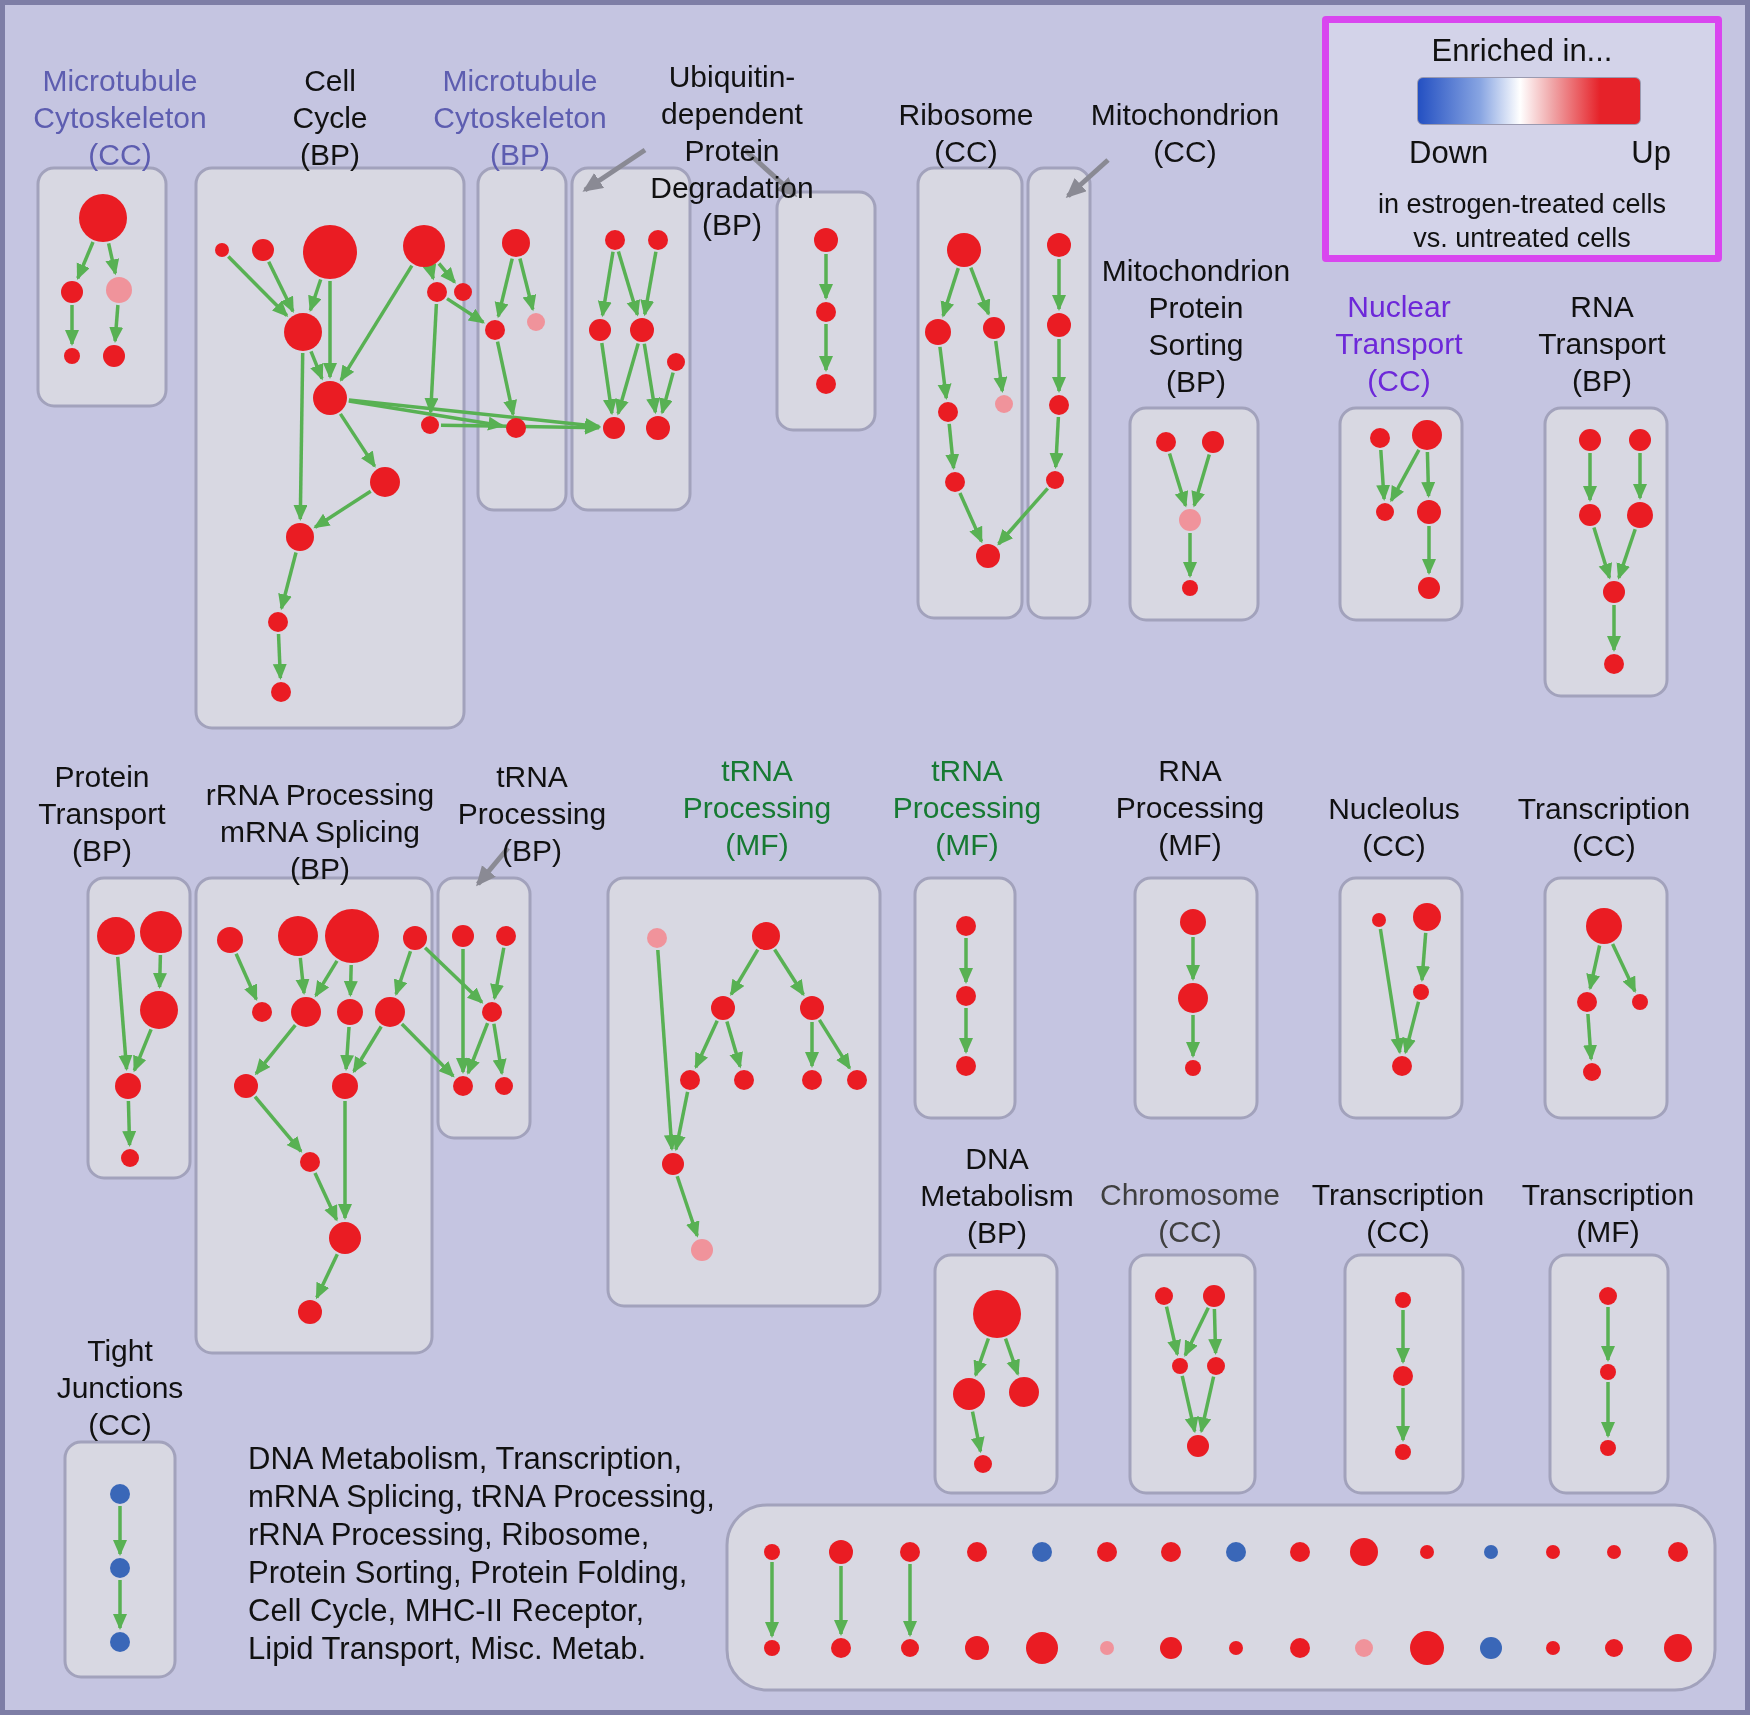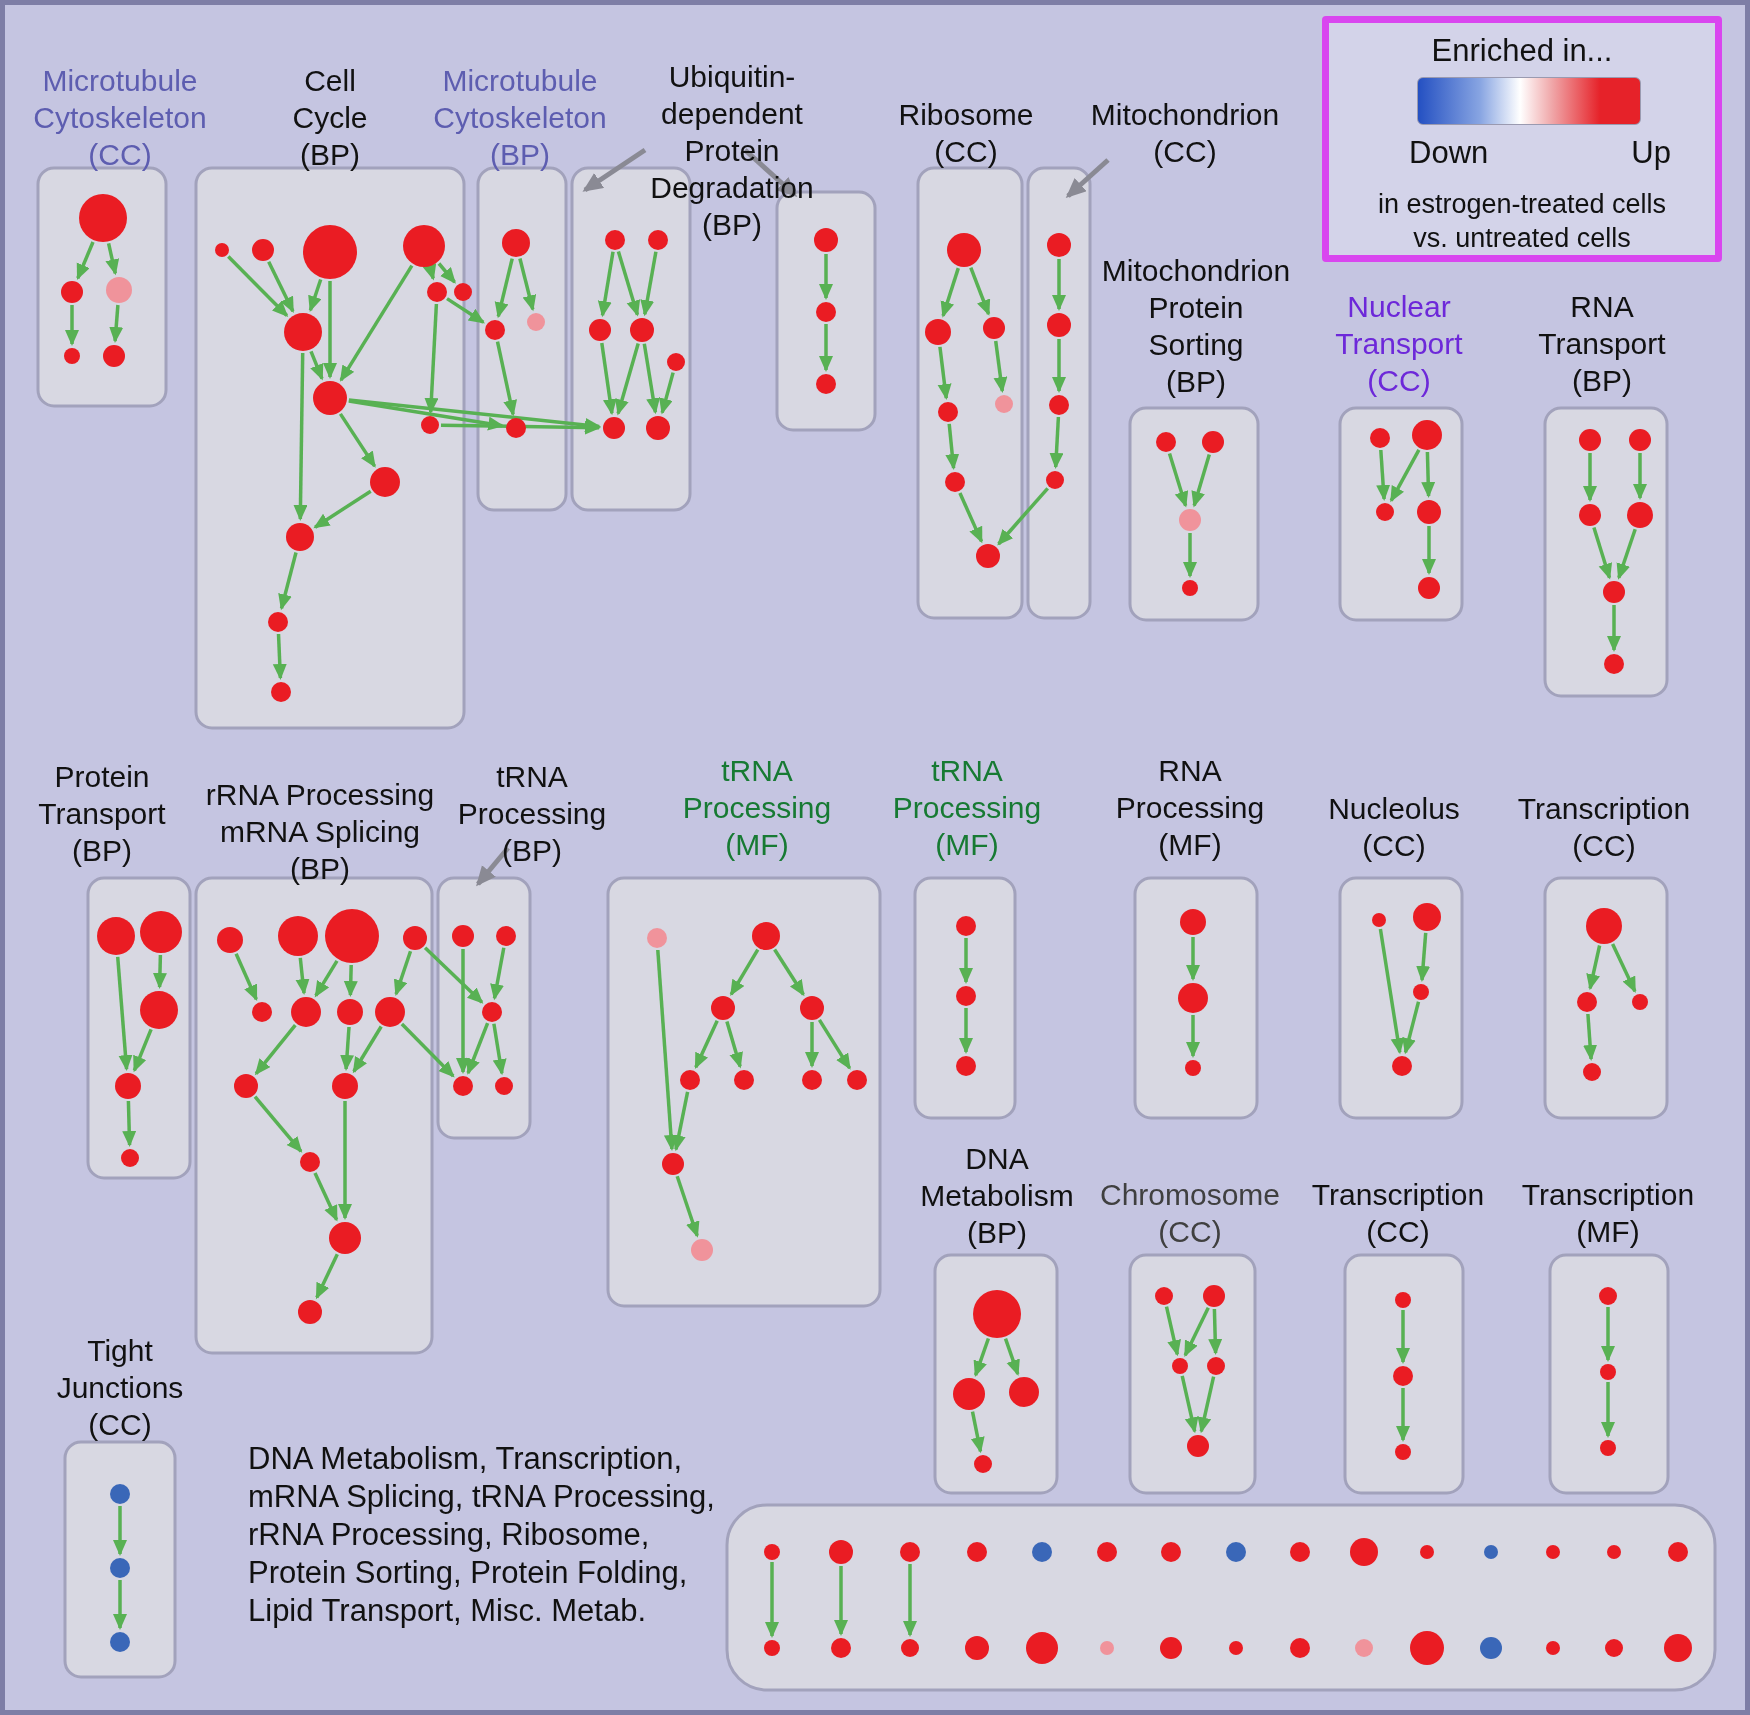--- a/index.html
+++ b/index.html
@@ -460,20 +460,21 @@
         <div>Junctions</div>
         <div>(CC)</div>
       </div>
     </div>
 
   <div id="misc-text" style="left: 248px; top: 1440px;">
       <div>DNA Metabolism, Transcription,</div>
       <div>mRNA Splicing, tRNA Processing,</div>
       <div>rRNA Processing, Ribosome,</div>
       <div>Protein Sorting, Protein Folding,</div>
+      <div>Cell Cycle, MHC-II Receptor,</div>
       <div>Lipid Transport, Misc. Metab.</div>
     </div>
 
   <div id="legend">
     <div class="legend-title">Enriched in...</div>
     <div class="legend-bar"></div>
     <div class="legend-downup">
       <span>Down</span>
       <span>Up</span>
     </div>

